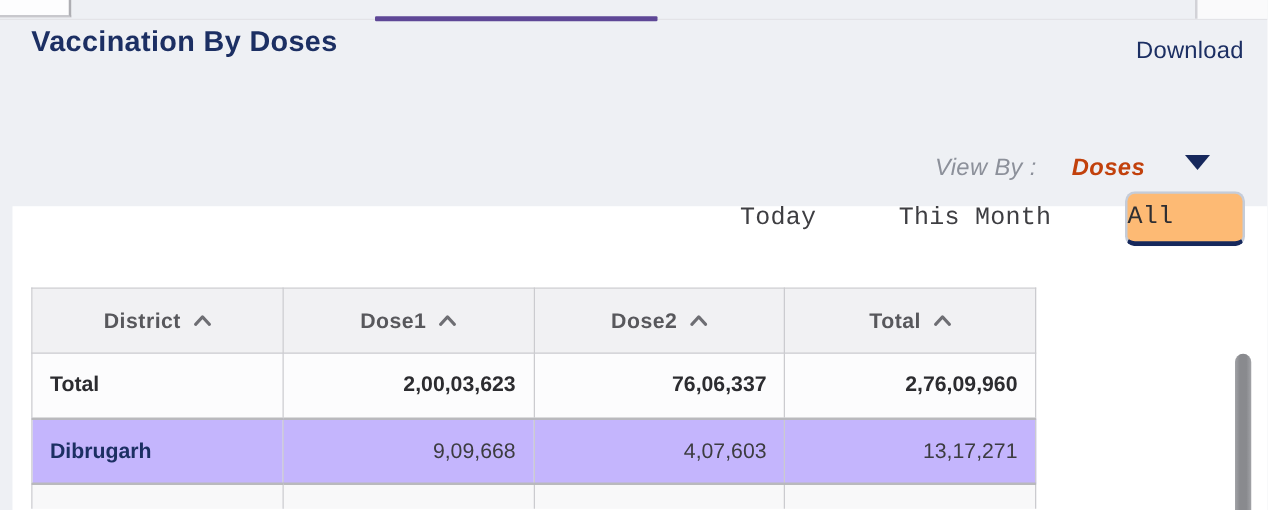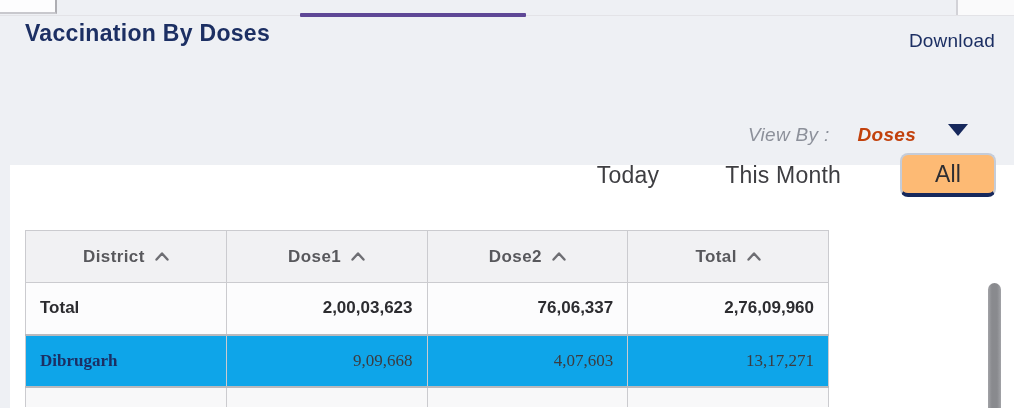--- a/index.html
+++ b/index.html
@@ -23,34 +23,34 @@
   .viewby { position:absolute; top:124px; right:46px; display:flex; align-items:flex-start;font-style:italic; }
   .viewby-label { font-size:19px; color:#8c909a; letter-spacing:.3px; }
   .viewby-value { font-size:19px; font-weight:700; color:#c2410c; margin-left:28px; letter-spacing:.3px; }
   .caret-down { width:0; height:0; margin-left:32px;
     border-left:10px solid transparent; border-right:10px solid transparent;
     border-top:12px solid #16285c; }
 
   .panel { position:absolute; left:10px; top:165px; width:1004px; height:243px; background:#ffffff; }
 
   .tabs { position:absolute; top:153px; right:18px; display:flex; align-items:center; }
-  .tab { font-size:23px; color:#3e3e42; padding:0 33px; height:44px; line-height:44px;
-    text-align:center; cursor:pointer; letter-spacing:.2px; }
+  .tab { font-size:20px; color:#3e3e42; padding:0 33px; height:44px; line-height:44px;
+    text-align:left; cursor:pointer; letter-spacing:.2px;font-family:Liberation Mono, monospace; }
   .tab.active { width:96px; padding:0; margin-left:26px; background:#fdba74;
     border:2px solid #c5ccd8; border-bottom:4px solid #16285c; border-radius:8px;
     line-height:38px; color:#2e2e32; }
 
   table.data { position:absolute; left:25px; top:230px; width:804px;
     border-collapse:collapse; table-layout:fixed; }
   table.data th { height:52px; background:#f1f1f3; border:1px solid #cbcbcf;
     font-size:17px; font-weight:700; color:#58585c; letter-spacing:.4px; text-align:center; }
   table.data td { height:52px; border-left:1px solid #cbcbcf; border-right:1px solid #cbcbcf;
     border-bottom:2px solid #b9b9bd; font-size:17px; color:#3c3c40; }
   tr.row-total td { background:#fcfcfd; font-weight:700; color:#2c2c30; }
-  tr.row-district td { background:#0ea5e9;font-family:Liberation Serif, serif; }
+  tr.row-district td { background:#c4b5fd; }
   td.cell-district { text-align:left; padding-left:14px; }
   td.cell-num { text-align:right; padding-right:14px; }
   .district-link { color:#1c2f63; font-weight:700; cursor:pointer; }
   tr.row-partial td { height:20px; background:#f8f8f9; border-bottom:none; }
 
   .sort-chevron { display:inline-block; margin-left:10px; vertical-align:1px; }
 
   .scroll-thumb { position:absolute; left:988px; top:283px; width:13px; height:135px;
     background:linear-gradient(90deg,#a2a3a7,#898a8e 30%,#898a8e 70%,#a2a3a7);
     border-radius:8px 8px 0 0; }

